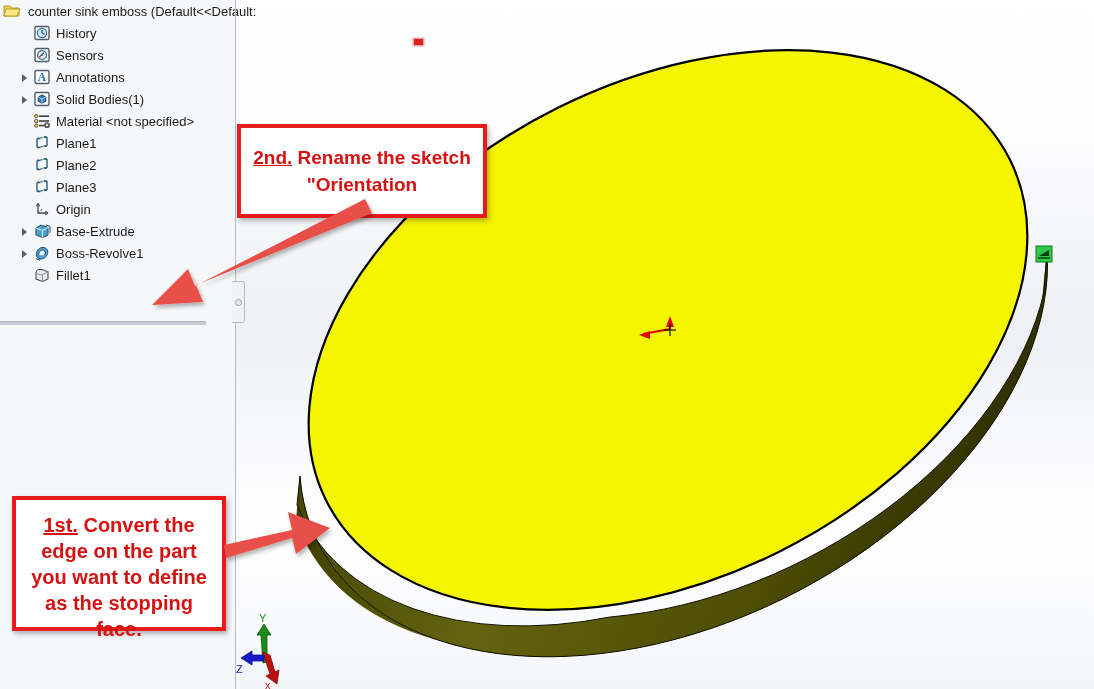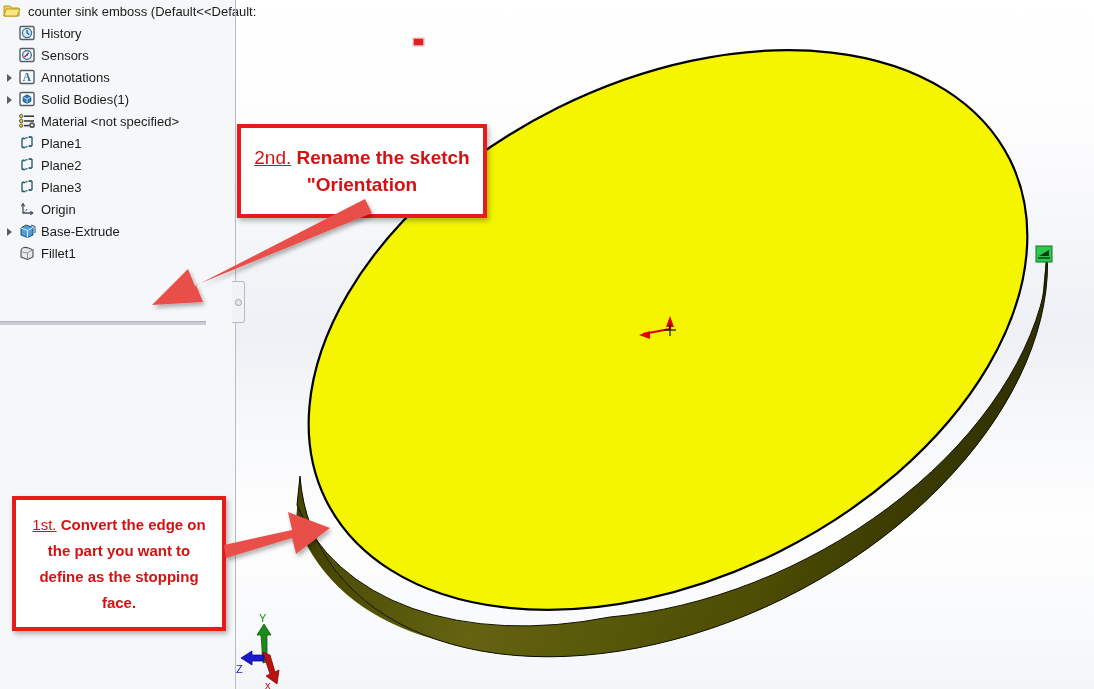--- a/index.html
+++ b/index.html
@@ -54,21 +54,21 @@
     background: #f6f7f9;
   }
   .tree-row {
     position: relative;
     height: 22px;
     display: flex;
     align-items: center;
     font-size: 13px;
     color: #1b1b1b;
     white-space: nowrap;
-    padding-left: 3px;
+    padding-left: 18px;
   }
   .expander {
     width: 14px; height: 22px;
     flex: 0 0 14px;
     position: relative;
   }
   .expander.has::before {
     content: "";
     position: absolute;
     left: 4px; top: 8px;
@@ -133,33 +133,33 @@
     border: 4px solid #e81b1b;
     box-sizing: border-box;
     z-index: 40;
     text-align: center;
     color: #d41212;
     font-weight: bold;
     box-shadow: 2px 3px 5px rgba(0,0,0,0.28);
   }
   .callout .num {
     text-decoration: underline;
-    font-weight: normal;
+    font-weight: bold;
   }
   #callout-2nd {
     left: 237px; top: 124px;
     width: 250px; height: 94px;
     font-size: 19px;
     line-height: 27px;
     padding: 16px 8px 0 8px;
   }
   #callout-1st {
     left: 12px; top: 496px;
     width: 214px; height: 135px;
-    font-size: 15px;
+    font-size: 20px;
     line-height: 26px;
     padding: 12px 10px 4px 10px;
   }
 
   
   #arrows-svg {
     position: absolute; left: 0; top: 0;
     z-index: 45;
     pointer-events: none;
   }
@@ -375,20 +375,31 @@
           <svg width="20" height="18" viewBox="0 0 20 18">
             <path d="M4 6 L9 3 L16 5.5 L16 13 L10.5 15.5 L4 13 Z" fill="#4f9fd4" stroke="#1c4d72" stroke-width="1"></path>
             <path d="M4 6 L10.5 8.5 L16 5.5" fill="none" stroke="#d8eefb" stroke-width="1"></path>
             <path d="M10.5 8.5 L10.5 15.5" fill="none" stroke="#d8eefb" stroke-width="1"></path>
             <path d="M14 3 L18 4.5 L18 11" fill="none" stroke="#1c4d72" stroke-width="1"></path>
           </svg>
         </span>
         <span class="tree-label">Base-Extrude</span>
       </div>
 
+      <div class="tree-row">
+        <span class="expander has"></span>
+        <span class="tree-icon">
+          <svg width="20" height="18" viewBox="0 0 20 18">
+            <path d="M5 13 C3 8, 7 2.5, 12 3.5 C16 4.3, 17 9, 14 12.5 C11.5 15.5, 7 16, 5 13 Z" fill="#4f9fd4" stroke="#1c4d72" stroke-width="1"></path>
+            <path d="M7 11.5 C6 8.6, 8.6 5.5, 11.5 6 C13.7 6.5, 14 9.2, 12.3 11" fill="#e9f5fd" stroke="#1c4d72" stroke-width="1"></path>
+            <path d="M4 14.8 L8 16.2" stroke="#1c4d72" stroke-width="1"></path>
+          </svg>
+        </span>
+        <span class="tree-label">Boss-Revolve1</span>
+      </div>
 
       <div class="tree-row">
         <span class="expander"></span>
         <span class="tree-icon">
           <svg width="20" height="18" viewBox="0 0 20 18">
             <path d="M4 7 C4 4, 7 2.8, 10 3.6 L16 5.8 L16 13 L10.5 15.4 L4 13 Z" fill="#e9e9e9" stroke="#46505a" stroke-width="1.1"></path>
             <path d="M4 7 C5.6 8.2, 8.6 9.2, 10.5 8.6 L16 5.8" fill="none" stroke="#8d949b" stroke-width="1"></path>
             <path d="M10.5 8.8 L10.5 15.4" fill="none" stroke="#8d949b" stroke-width="1"></path>
           </svg>
         </span>

